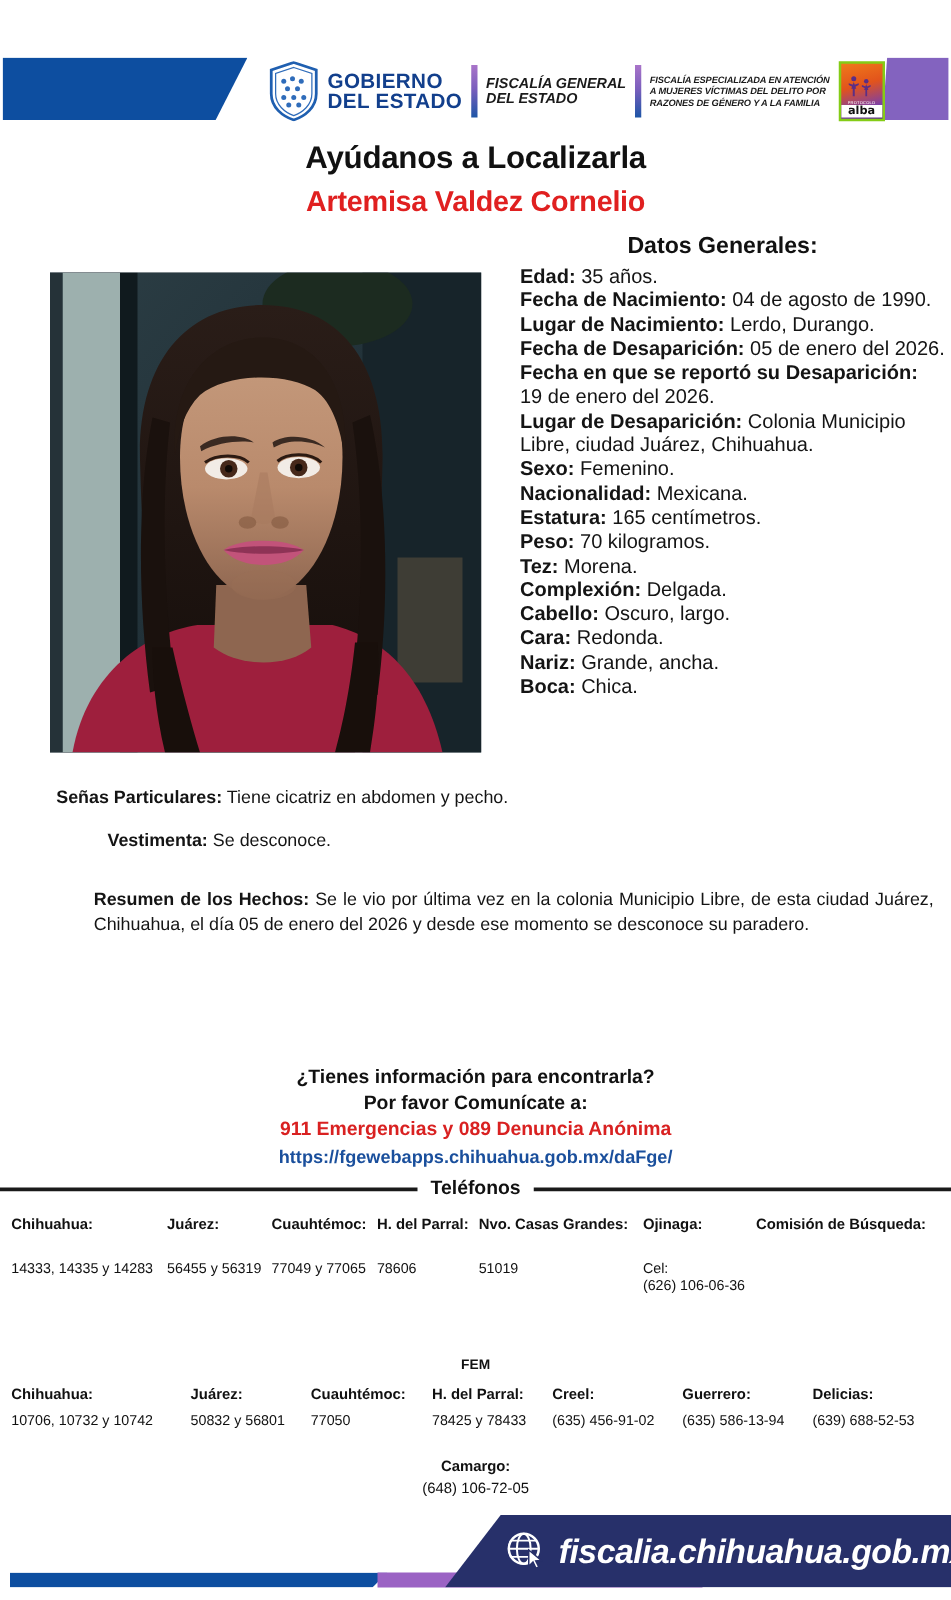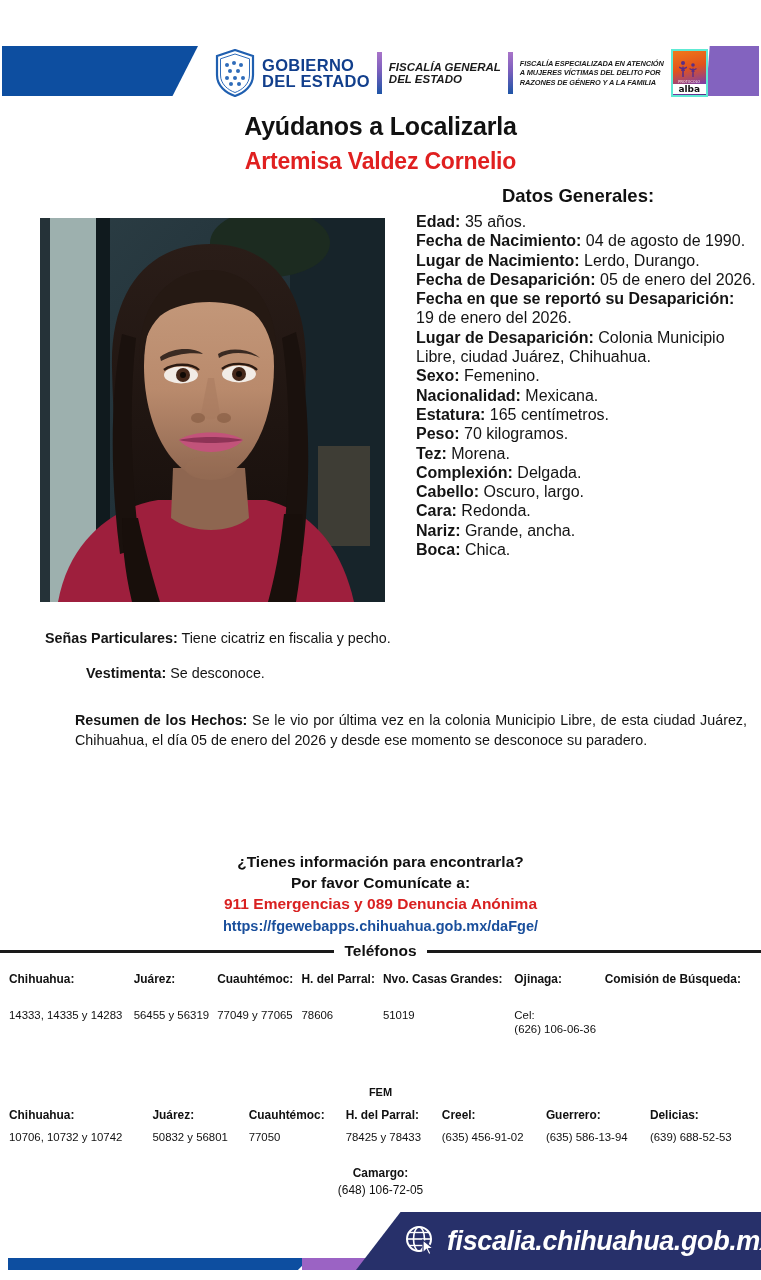--- a/index.html
+++ b/index.html
@@ -77,21 +77,21 @@
     font-size: 7.4px;
     line-height: 9.5px;
     color: #1a1a1a;
     font-style: italic;
     white-space: nowrap;
     letter-spacing: -0.1px;
   }
   .alba-logo {
     width: 37px; height: 48px;
     flex: 0 0 auto;
-    background: #5eead4;
+    background: #84cc16;
     padding: 2px;
     box-sizing: border-box;
     position: relative;
   }
   .alba-inner {
     width: 100%; height: 100%;
     background: linear-gradient(165deg,#f07a1a 0%, #e2531c 40%, #7b3fa8 78%, #5b2e86 100%);
     position: relative;
     overflow: hidden;
   }
@@ -463,21 +463,21 @@
   <div class="row"><b>Tez:</b> <span>Morena.</span></div>
   <div class="row"><b>Complexión:</b> <span>Delgada.</span></div>
   <div class="row"><b>Cabello:</b> <span>Oscuro, largo.</span></div>
   <div class="row"><b>Cara:</b> <span>Redonda.</span></div>
   <div class="row"><b>Nariz:</b> <span>Grande, ancha.</span></div>
   <div class="row"><b>Boca:</b> <span>Chica.</span></div>
 </div>
 
 <div class="para para-senas">
   <b>Señas Particulares:</b>
-  <span>Tiene cicatriz en fiscalia y pecho.</span>
+  <span>Tiene cicatriz en abdomen y pecho.</span>
 </div>
 <div class="para para-vest">
   <b>Vestimenta:</b>
   <span>Se desconoce.</span>
 </div>
 <div class="para para-resumen">
   <b>Resumen de los Hechos:</b>
   <span>Se le vio por última vez en la colonia Municipio Libre, de esta ciudad Juárez, Chihuahua, el día 05 de enero del 2026 y desde ese momento se desconoce su paradero.</span>
 </div>
 

